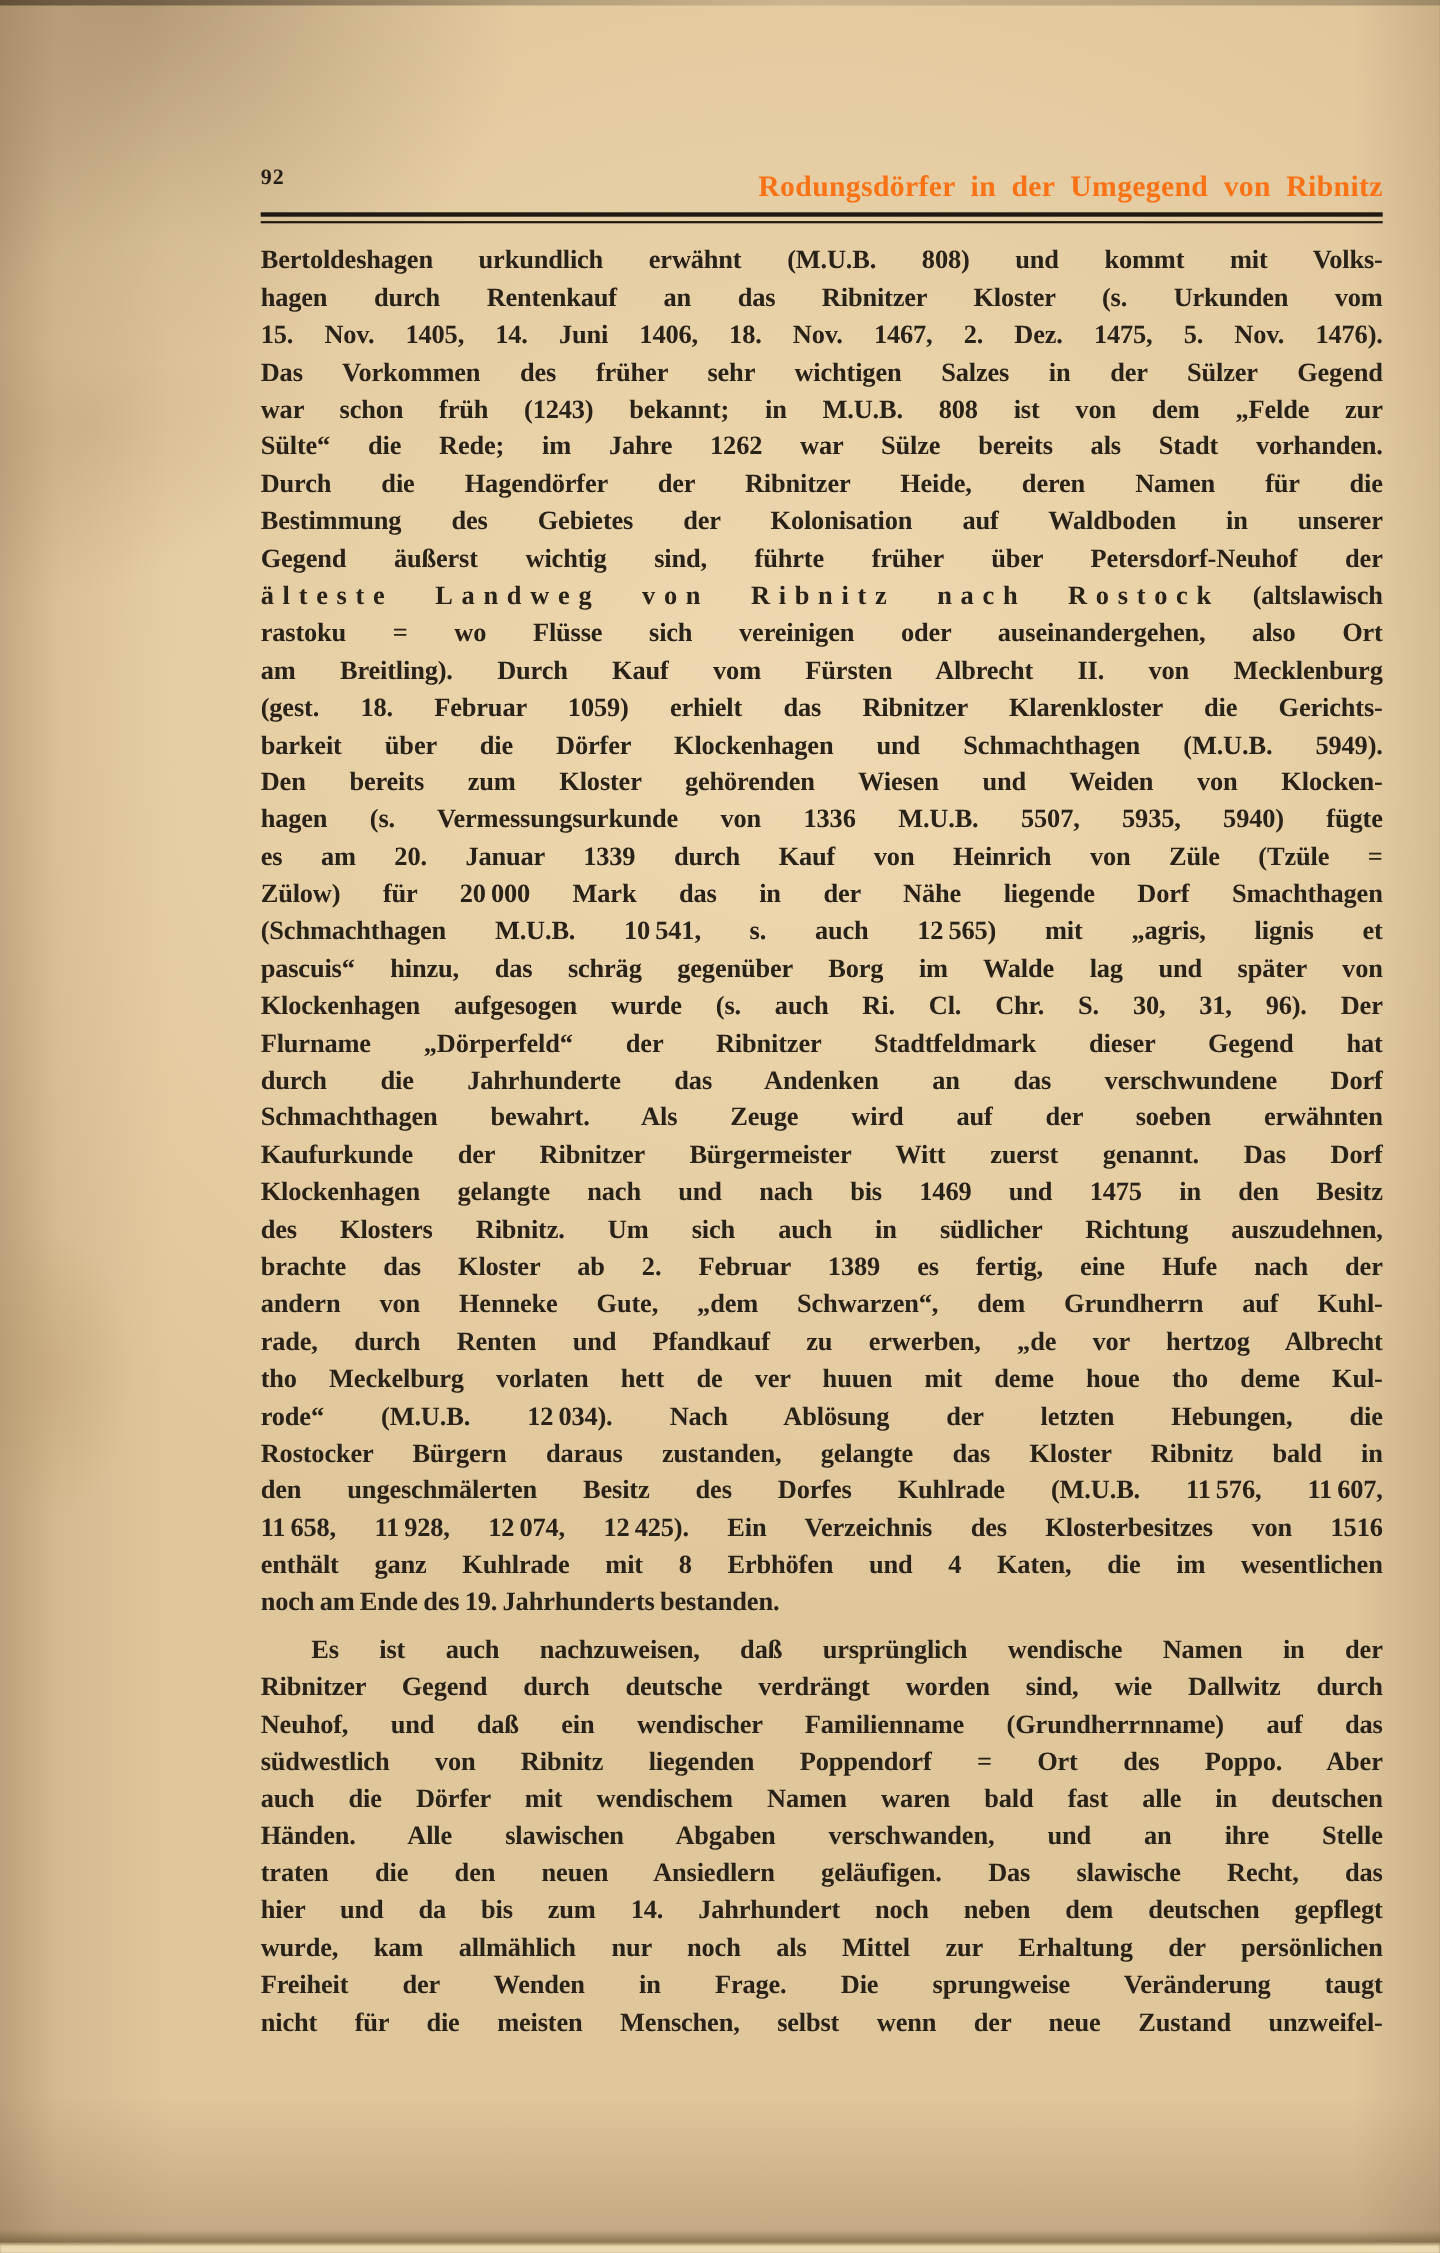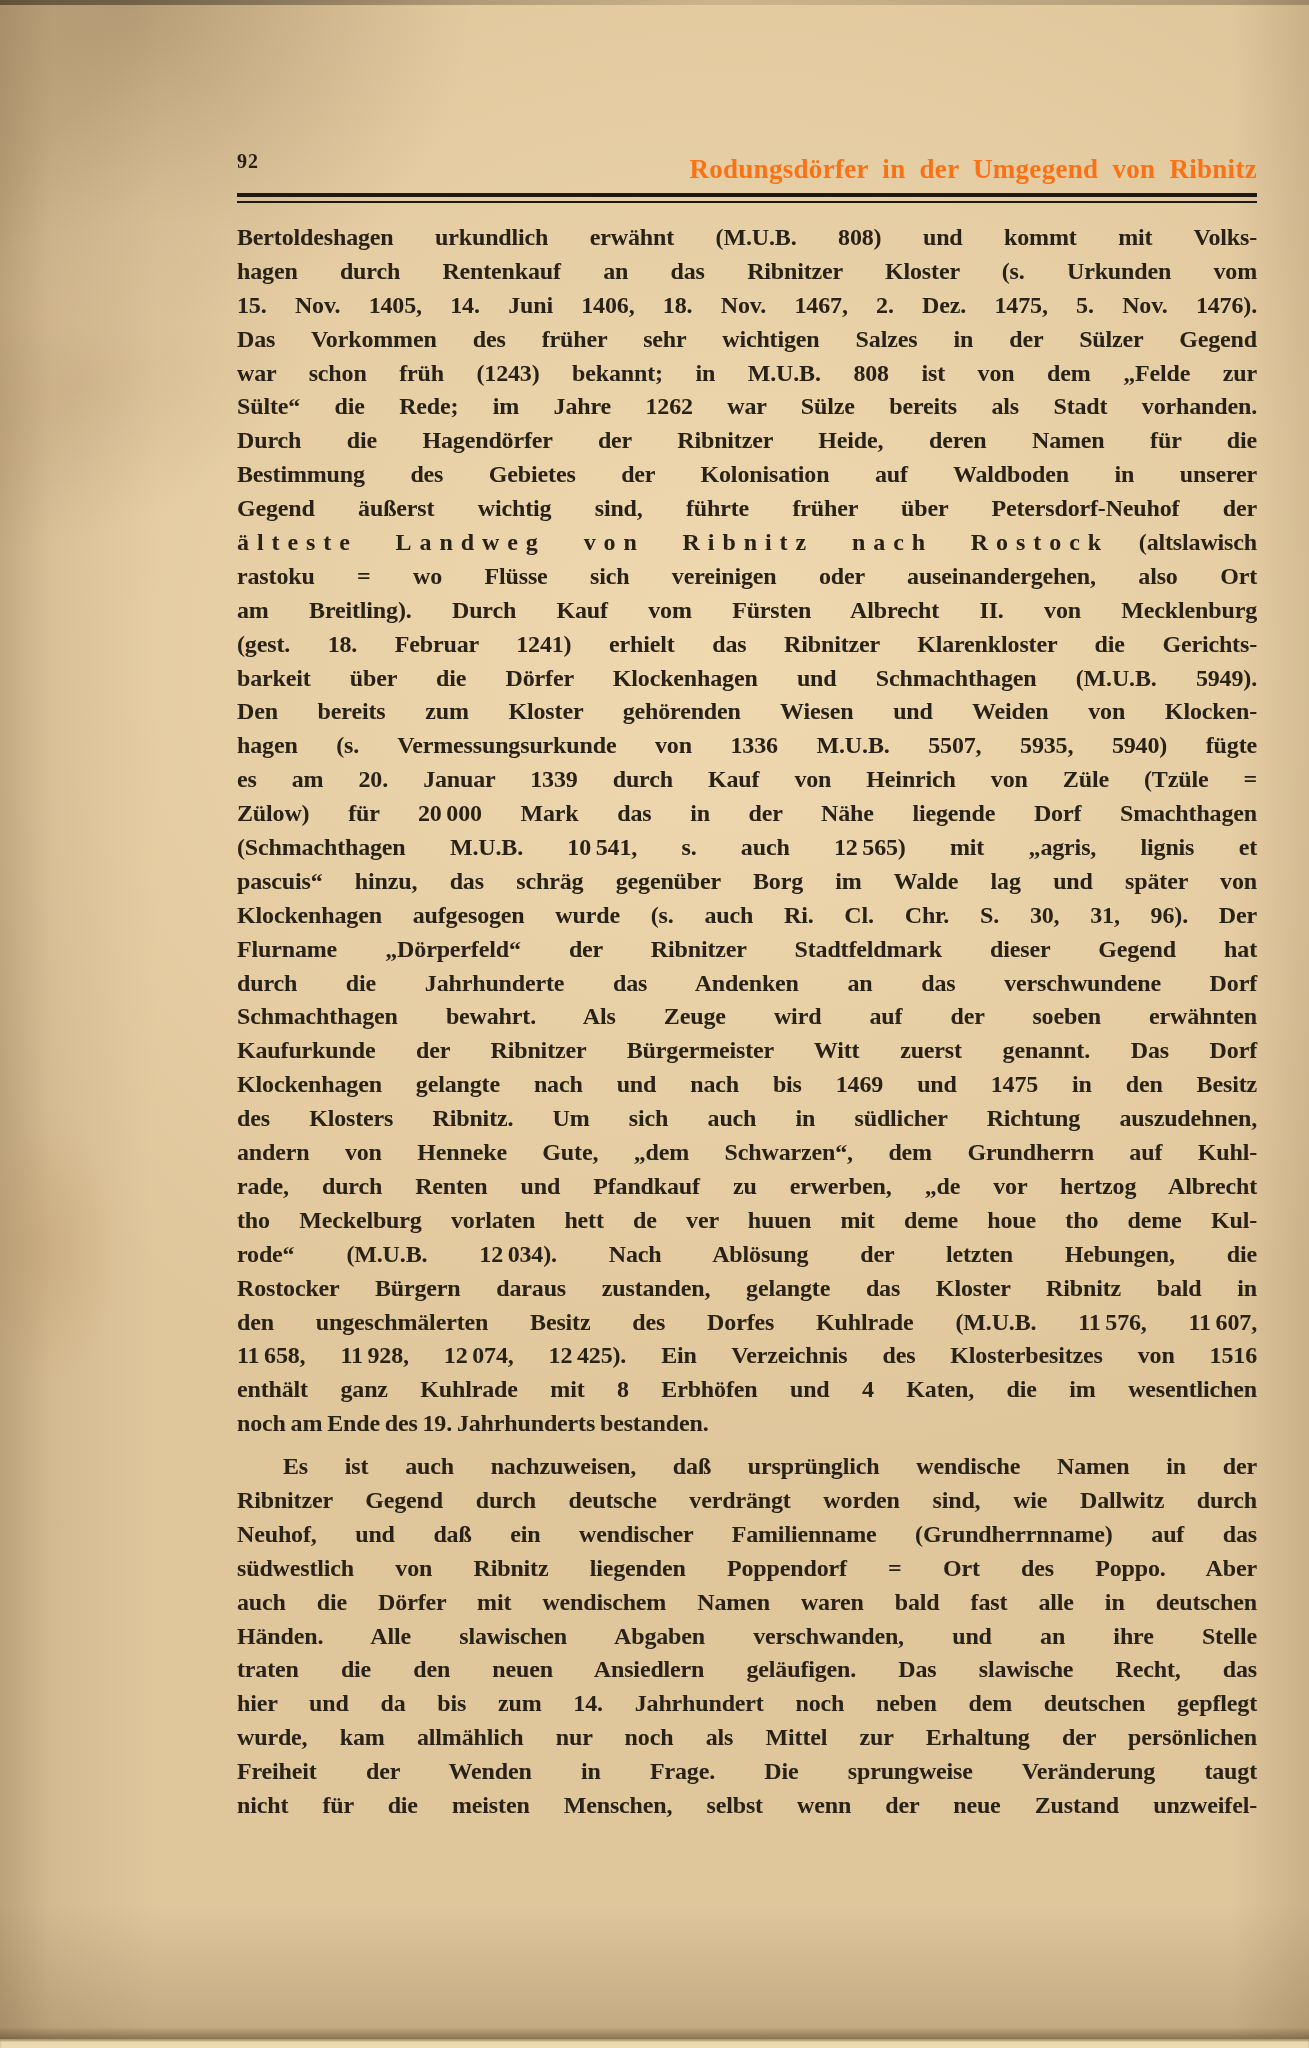--- a/index.html
+++ b/index.html
@@ -90,35 +90,36 @@
       <div class="line">15. Nov. 1405, 14. Juni 1406, 18. Nov. 1467, 2. Dez. 1475, 5. Nov. 1476).</div>
       <div class="line">Das Vorkommen des früher sehr wichtigen Salzes in der Sülzer Gegend</div>
       <div class="line">war schon früh (1243) bekannt; in M.U.B. 808 ist von dem „Felde zur</div>
       <div class="line">Sülte“ die Rede; im Jahre 1262 war Sülze bereits als Stadt vorhanden.</div>
       <div class="line">Durch die Hagendörfer der Ribnitzer Heide, deren Namen für die</div>
       <div class="line">Bestimmung des Gebietes der Kolonisation auf Waldboden in unserer</div>
       <div class="line">Gegend äußerst wichtig sind, führte früher über Petersdorf-Neuhof der</div>
       <div class="line"><span class="spaced">älteste Landweg von Ribnitz nach Rostock</span> (altslawisch</div>
       <div class="line">rastoku = wo Flüsse sich vereinigen oder auseinandergehen, also Ort</div>
       <div class="line">am Breitling).  Durch Kauf vom Fürsten Albrecht II. von Mecklenburg</div>
-      <div class="line">(gest. 18. Februar 1241) erhielt das Ribnitzer Klarenkloster die Gerichts-</div>
+      <div class="line">(gest. 18. Februar 1059) erhielt das Ribnitzer Klarenkloster die Gerichts-</div>
       <div class="line">barkeit über die Dörfer Klockenhagen und Schmachthagen (M.U.B. 5949).</div>
       <div class="line">Den bereits zum Kloster gehörenden Wiesen und Weiden von Klocken-</div>
       <div class="line">hagen (s. Vermessungsurkunde von 1336 M.U.B. 5507, 5935, 5940) fügte</div>
       <div class="line">es am 20. Januar 1339 durch Kauf von Heinrich von Züle (Tzüle =</div>
       <div class="line">Zülow) für 20 000 Mark das in der Nähe liegende Dorf Smachthagen</div>
       <div class="line">(Schmachthagen M.U.B. 10 541, s. auch 12 565) mit „agris, lignis et</div>
       <div class="line">pascuis“ hinzu, das schräg gegenüber Borg im Walde lag und später von</div>
       <div class="line">Klockenhagen aufgesogen wurde (s. auch Ri. Cl. Chr. S. 30, 31, 96).  Der</div>
       <div class="line">Flurname „Dörperfeld“ der Ribnitzer Stadtfeldmark dieser Gegend hat</div>
       <div class="line">durch die Jahrhunderte das Andenken an das verschwundene Dorf</div>
       <div class="line">Schmachthagen bewahrt.  Als Zeuge wird auf der soeben erwähnten</div>
       <div class="line">Kaufurkunde der Ribnitzer Bürgermeister Witt zuerst genannt. Das Dorf</div>
       <div class="line">Klockenhagen gelangte nach und nach bis 1469 und 1475 in den Besitz</div>
       <div class="line">des Klosters Ribnitz.  Um sich auch in südlicher Richtung auszudehnen,</div>
+      <div class="line">brachte das Kloster ab 2. Februar 1389  es fertig, eine Hufe nach der</div>
       <div class="line">andern von Henneke Gute, „dem Schwarzen“, dem Grundherrn auf Kuhl-</div>
       <div class="line">rade, durch Renten und Pfandkauf zu erwerben, „de vor hertzog Albrecht</div>
       <div class="line">tho Meckelburg vorlaten hett de ver huuen mit deme houe tho deme Kul-</div>
       <div class="line">rode“ (M.U.B. 12 034).  Nach Ablösung der letzten Hebungen, die</div>
       <div class="line">Rostocker Bürgern daraus zustanden, gelangte das Kloster Ribnitz bald in</div>
       <div class="line">den ungeschmälerten Besitz des Dorfes Kuhlrade (M.U.B. 11 576, 11 607,</div>
       <div class="line">11 658, 11 928, 12 074, 12 425). Ein Verzeichnis des Klosterbesitzes von 1516</div>
       <div class="line">enthält ganz Kuhlrade mit 8 Erbhöfen und 4 Katen, die im wesentlichen</div>
       <div class="line no-just">noch am Ende des 19. Jahrhunderts bestanden.</div>
       <div class="line indent gap">Es ist auch nachzuweisen, daß ursprünglich wendische Namen in der</div>

